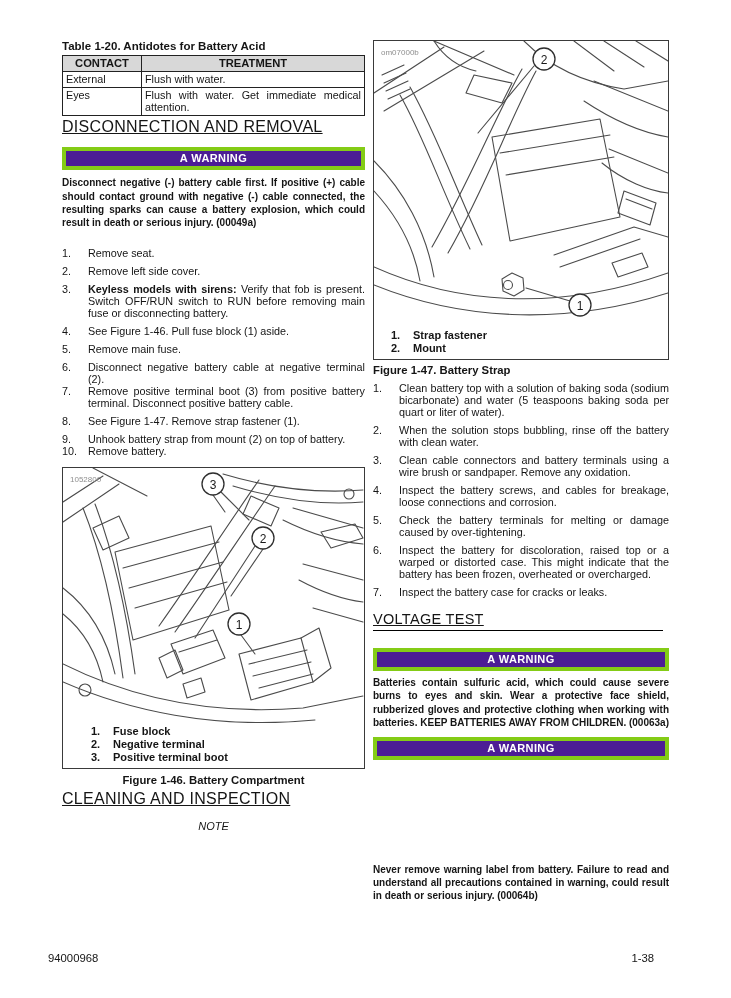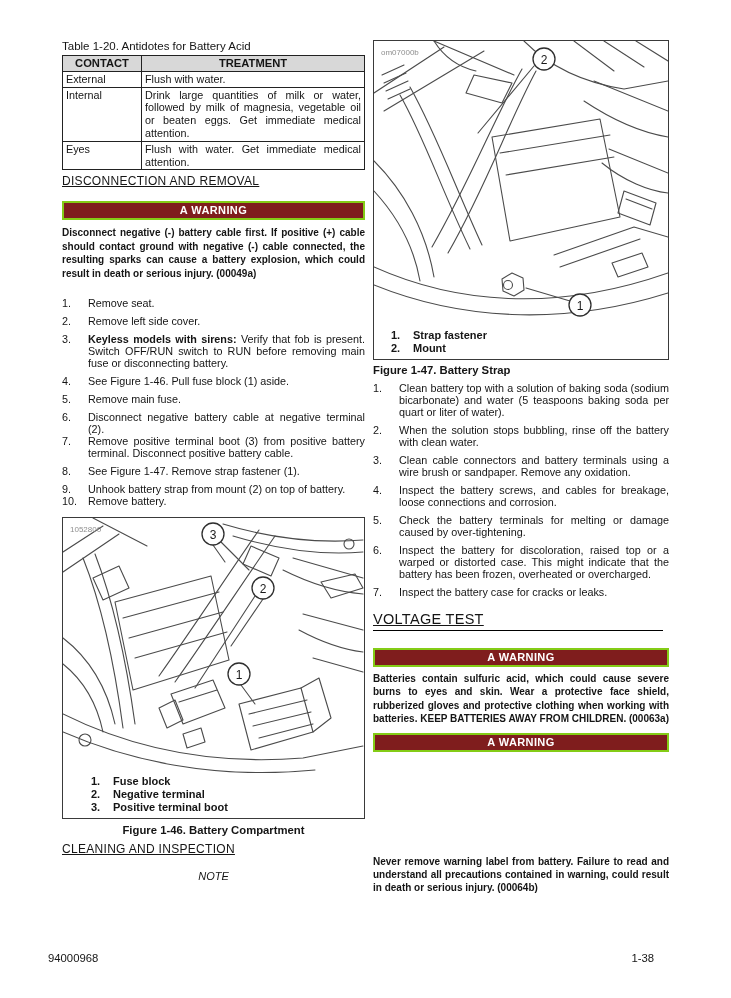--- a/index.html
+++ b/index.html
@@ -6,35 +6,35 @@
   body{
     width:731px;height:998px;background:#ffffff;position:relative;
     font-family:"Liberation Sans",sans-serif;color:#151515;
     -webkit-font-smoothing:antialiased;overflow:hidden;
   }
   .col{position:absolute;top:40px;}
   .col-left{left:62px;width:303px;}
   .col-right{left:373px;width:296px;}
 
   
-  .tbl-title{font-weight:normal;font-size:11.5px;line-height:13px;margin:0 0 2px 0;}
+  .tbl-title{font-weight:bold;font-size:11.5px;line-height:13px;margin:0 0 2px 0;}
   table.antidote{border-collapse:collapse;width:100%;font-size:10.8px;}
   table.antidote th,table.antidote td{border:1px solid #222;padding:1px 3px;vertical-align:top;line-height:12.8px;}
   table.antidote th{background:#d8d8d8;font-weight:bold;text-align:center;font-size:11.2px;margin-left:36px;}
   td.cell-contact{width:72px;}
   td.cell-treat{text-align:justify;}
 
   
-  .sec-head{font-size:12px;font-weight:400;letter-spacing:.3px;text-decoration:underline;margin:2px 0 0 0;line-height:18px;}
+  .sec-head{font-size:16px;font-weight:400;letter-spacing:.3px;text-decoration:underline;margin:2px 0 0 0;line-height:18px;}
   .sec-head.mt{margin-top:3px;}
   .rule-head{border-bottom:1.5px solid #000;width:98%;margin-top:12px;padding-bottom:2px;line-height:18px;}
   .rule-head span{font-size:14.5px;letter-spacing:.3px;text-decoration:underline;}
 
   
-  .warnbar{background:#7f1d1d;border:2px solid #84cc16;color:#fff;font-weight:bold;
+  .warnbar{background:#4c1d95;border:4px solid #84cc16;color:#fff;font-weight:bold;
     font-size:11px;letter-spacing:.4px;text-align:center;padding:1px 0 2px 0;margin-top:11px;}
   .warnbar.mt17{margin-top:17px;}
   .warnbar.mt7{margin-top:7px;}
   .warntext{font-weight:bold;font-size:10px;line-height:13.4px;text-align:justify;margin-top:6px;}
   .warntext.mt5{margin-top:5px;}
   .warntext.push{margin-top:103px;}
 
   
   .steps{margin-top:17px;}
   .steps.rsteps{margin-top:5px;}
@@ -77,24 +77,20 @@
 
   <table class="antidote">
     <tbody>
         <tr>
       <th>CONTACT</th>
       <th>TREATMENT</th>
     </tr>
     <tr>
       <td class="cell-contact">External</td>
       <td class="cell-treat">Flush with water.</td>
-    </tr>
-    <tr>
-      <td class="cell-contact">Internal</td>
-      <td class="cell-treat">Drink large quantities of milk or water, followed by milk of magnesia, vegetable oil or beaten eggs. Get immediate medical attention.</td>
     </tr>
     <tr>
       <td class="cell-contact">Eyes</td>
       <td class="cell-treat">Flush with water. Get immediate medical attention.</td>
     </tr>
   </tbody>
     </table>
 
   <h1 class="sec-head">DISCONNECTION AND REMOVAL</h1>
 

